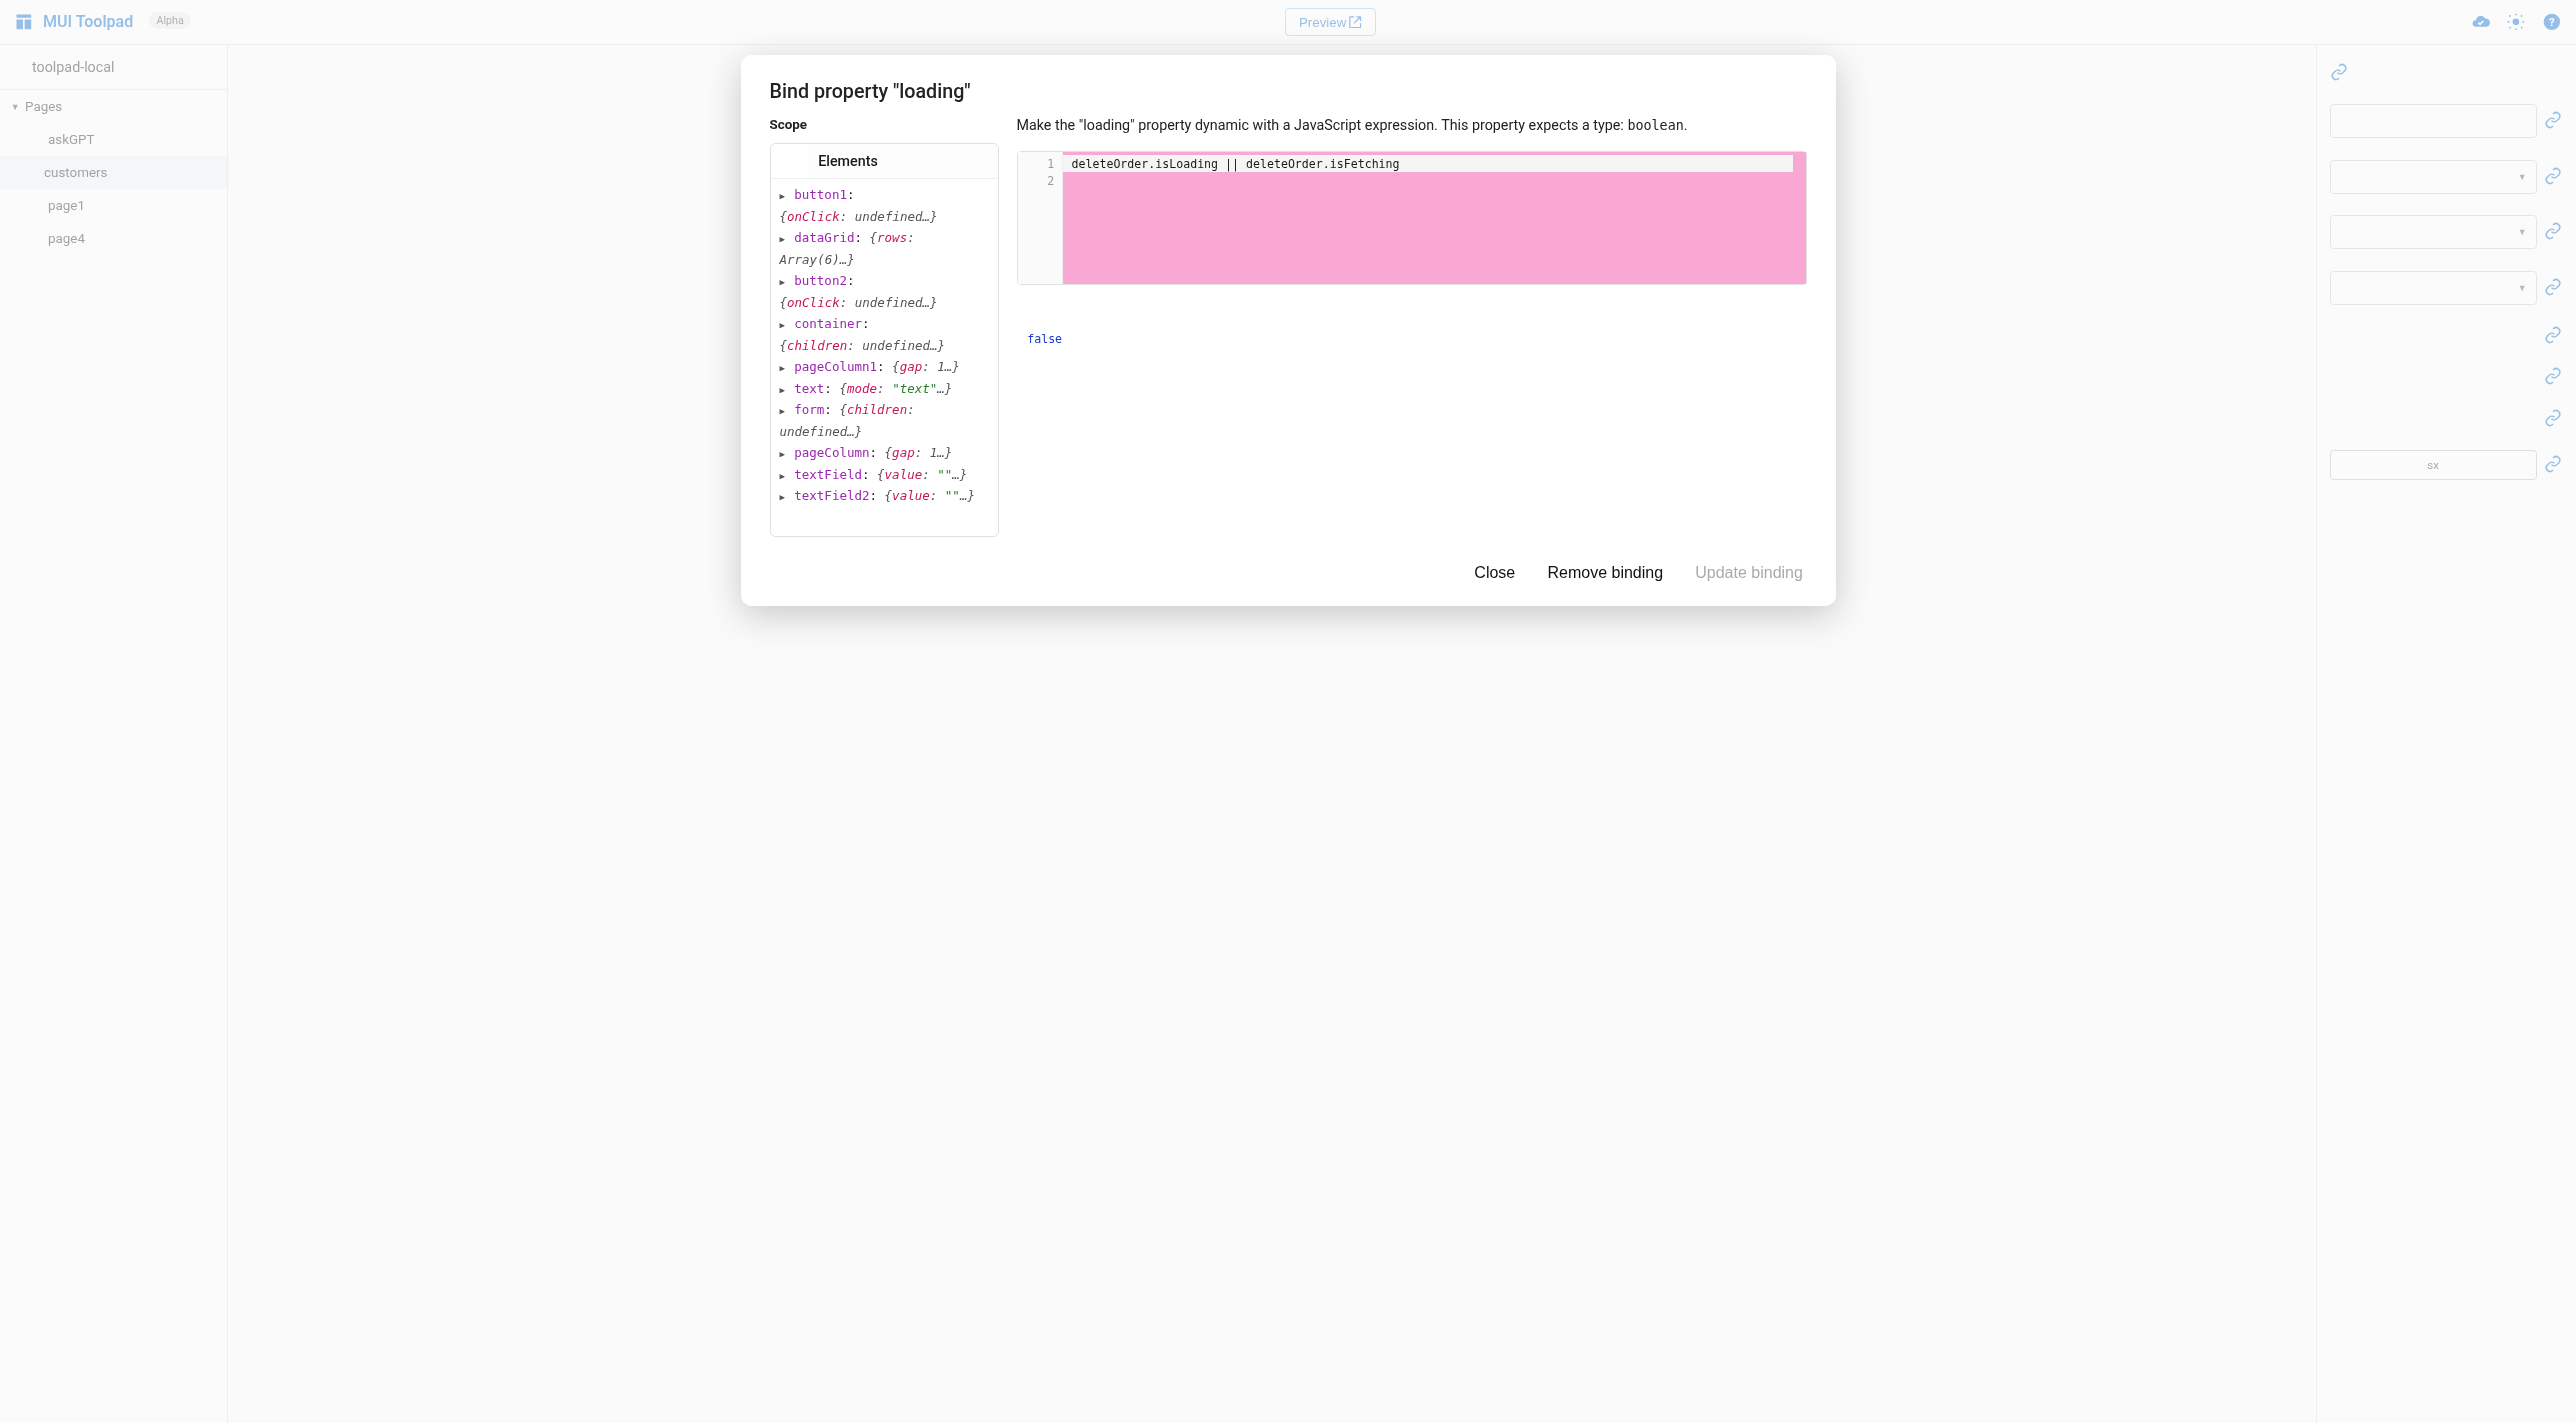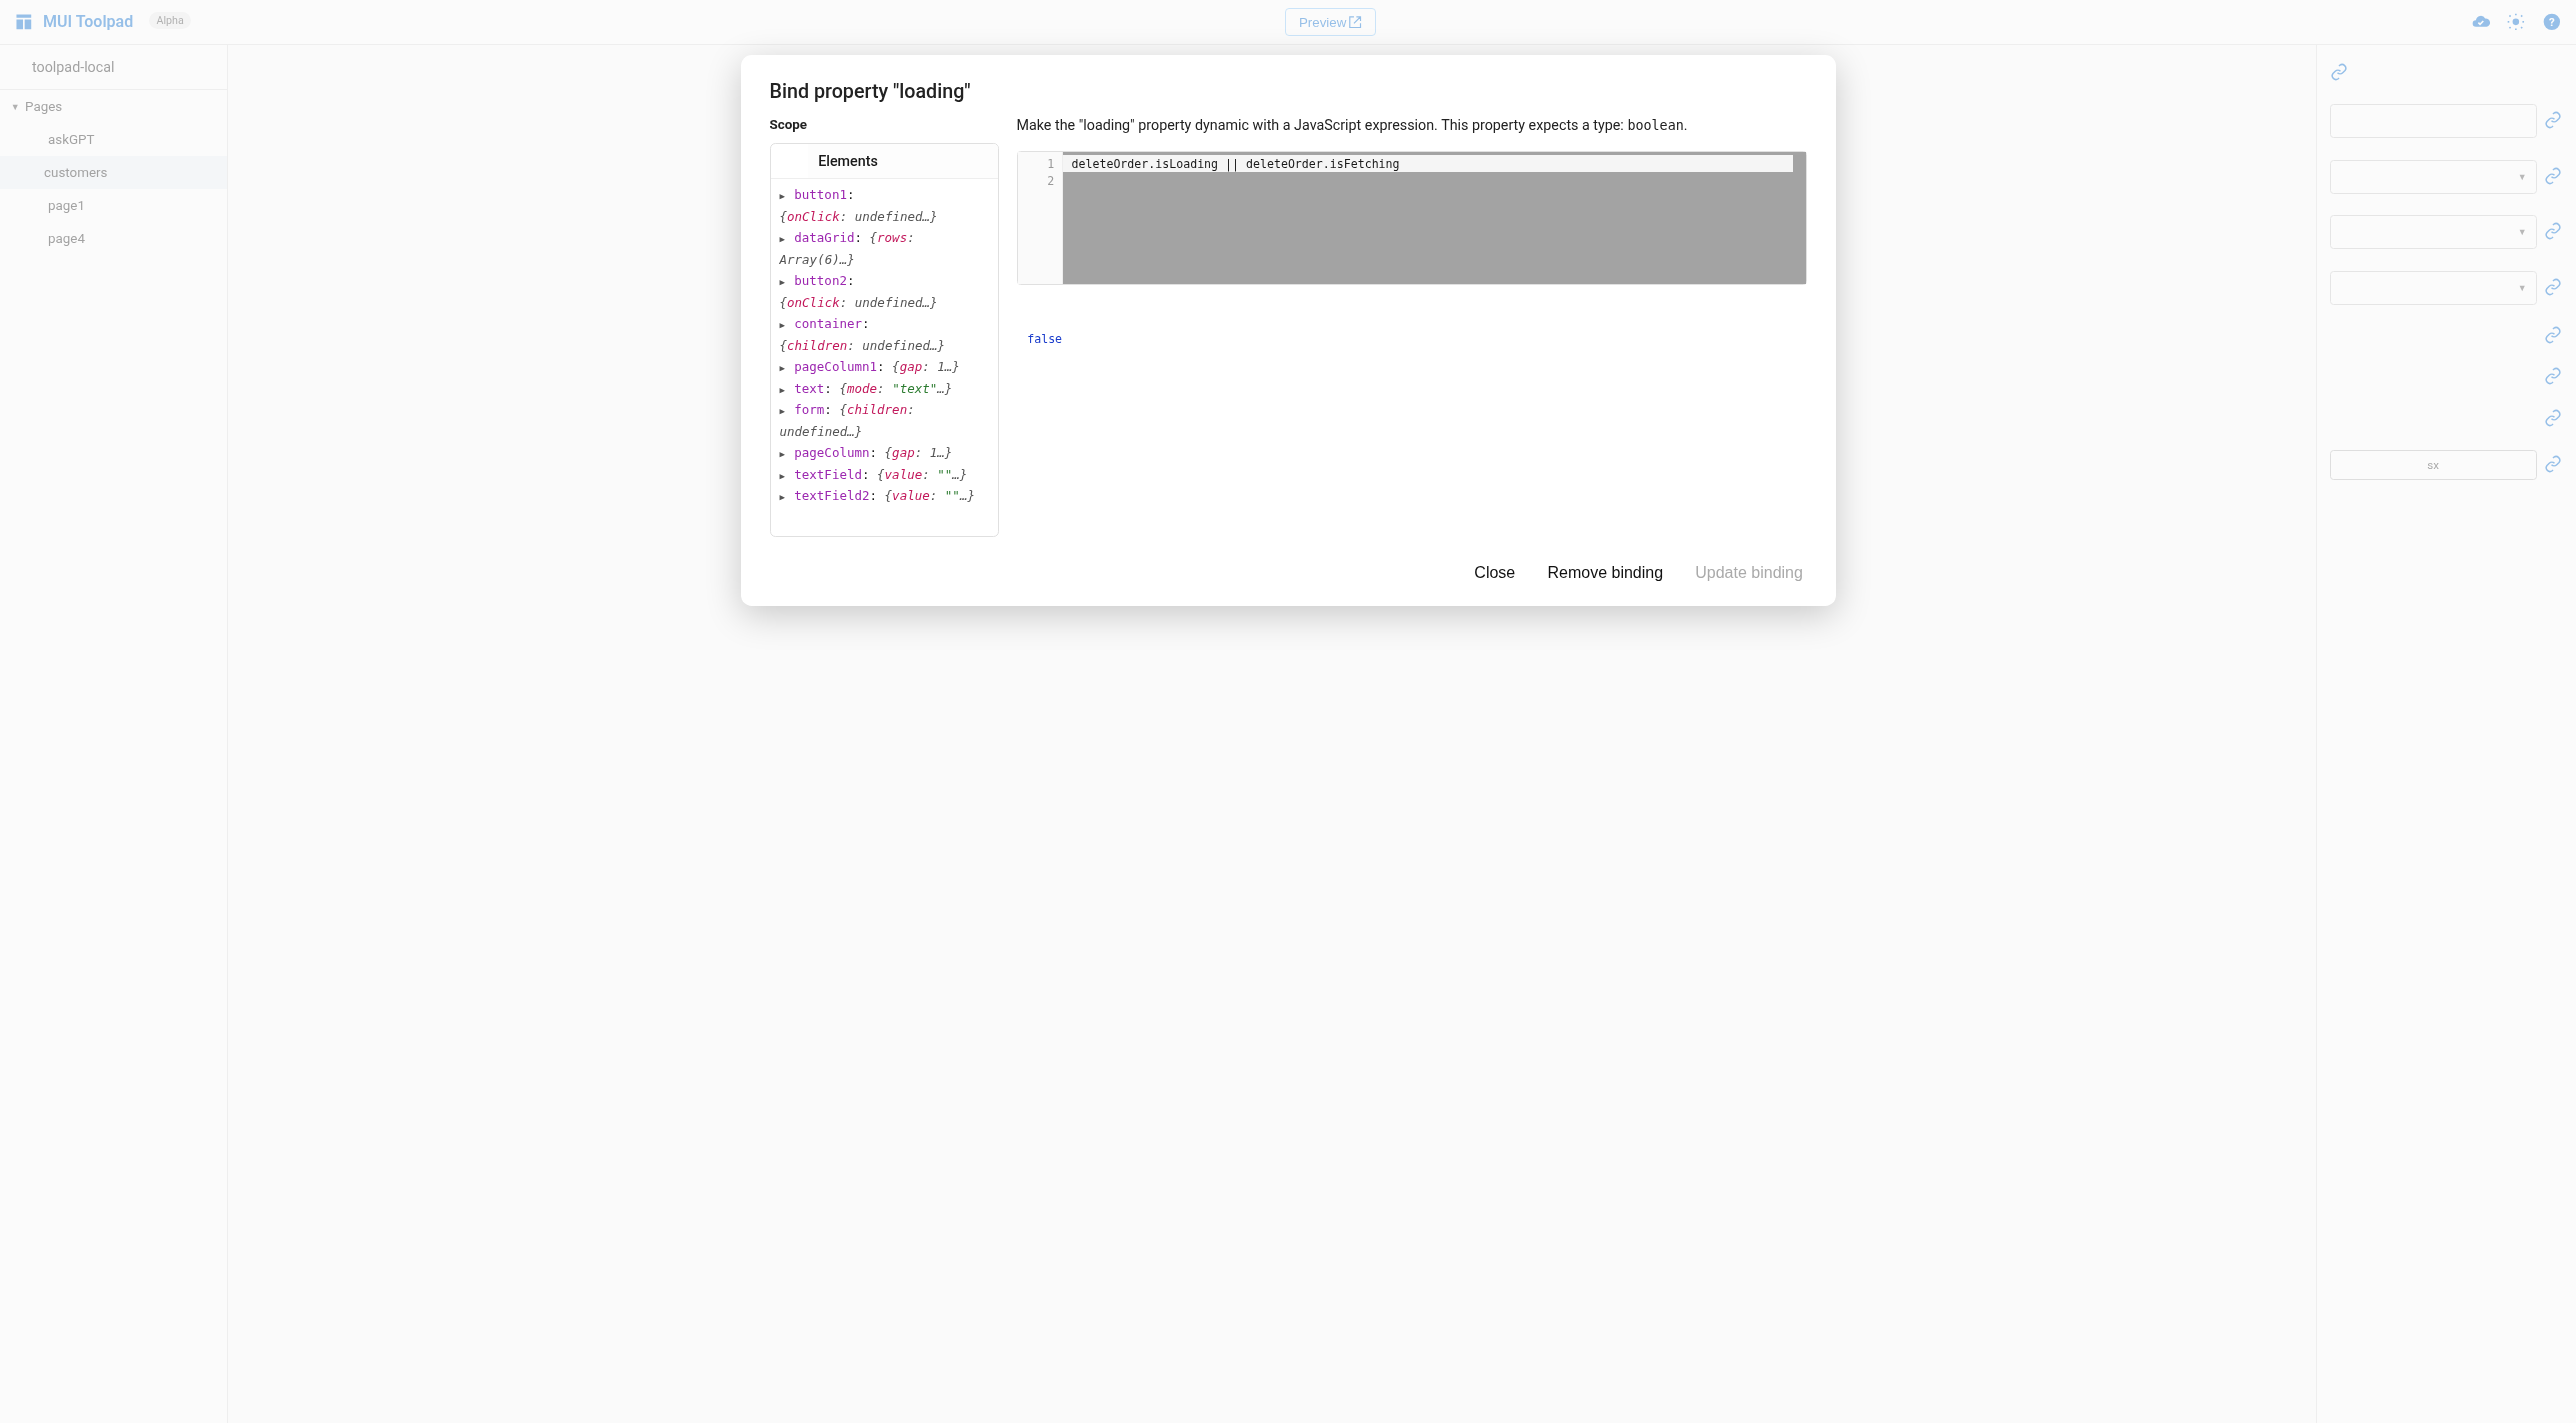--- a/index.html
+++ b/index.html
@@ -52,21 +52,21 @@
   .tok-prop { color: #c2185b; font-style: italic; }
   .tok-val { color: #555; font-style: italic; }
   .tok-str { color: #2e7d32; font-style: italic; }
   .arrow { color: #555; font-size: 9px; margin-right: 1.8px; }
 
   .expr-col { flex: 1; display: flex; flex-direction: column; }
   .expr-help { font-size: 14.3px; color: #222; margin-bottom: 18px; }
   .expr-help code { font-family: Menlo, Consolas, monospace; font-size: 13.4px; }
   .editor { border: 0.9px solid #e0e0e0; border-radius: 3.6px; height: 134px; display: flex; font-family: Menlo, Consolas, monospace; font-size: 11.6px; }
   .gutter { width: 45px; background: #fafafa; border-right: 0.9px solid #eee; color: #999; text-align: right; padding: 3.6px 7.2px 0 0; line-height: 1.5; }
-  .code-lines { flex: 1; padding: 3.6px 9px 0; background: #a3a3a3; line-height: 1.5; position: relative; }
+  .code-lines { flex: 1; padding: 3.6px 9px 0; background: #f9a8d4; line-height: 1.5; position: relative; }
   .code-hl { position: absolute; left: 0; right: 12.5px; top: 2.7px; height: 17px; background: #f5f5f5; z-index: 0; }
   .code-text { position: relative; z-index: 1; white-space: pre; }
   .result { margin-top: 47px; font-family: Menlo, Consolas, monospace; font-size: 11.6px; color: #1a3ccc; padding-left: 10.7px; }
 
   .dialog-footer { display: flex; justify-content: flex-end; gap: 25px; padding-top: 21.5px; }
   .footer-btn { background: none; border: none; font-size: 16px; font-weight: 400; cursor: pointer; padding: 5.4px 3.6px; }
   .footer-btn.primary { color: #111; }
   .footer-btn.muted { color: #aaa; }
 
   svg { display: block; }

